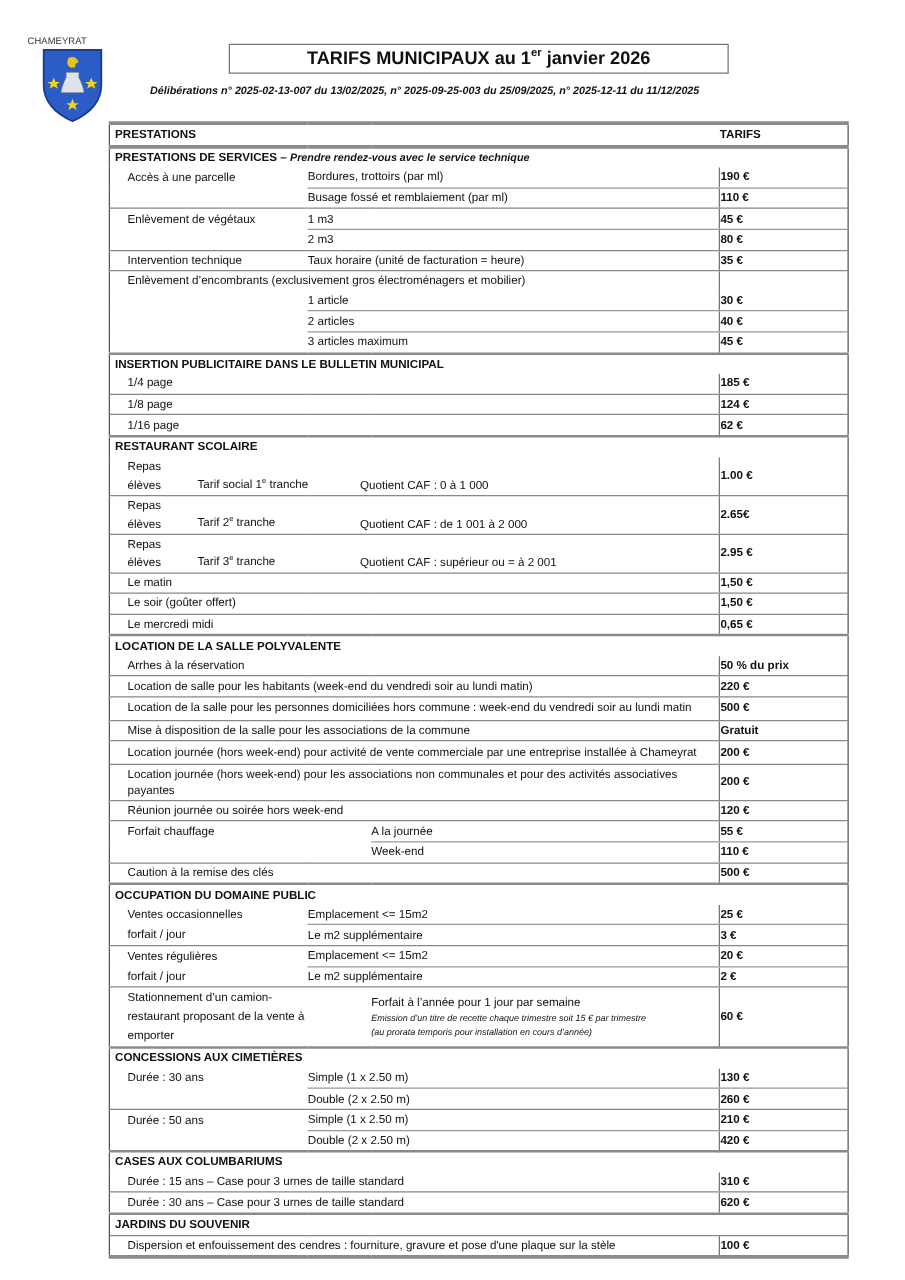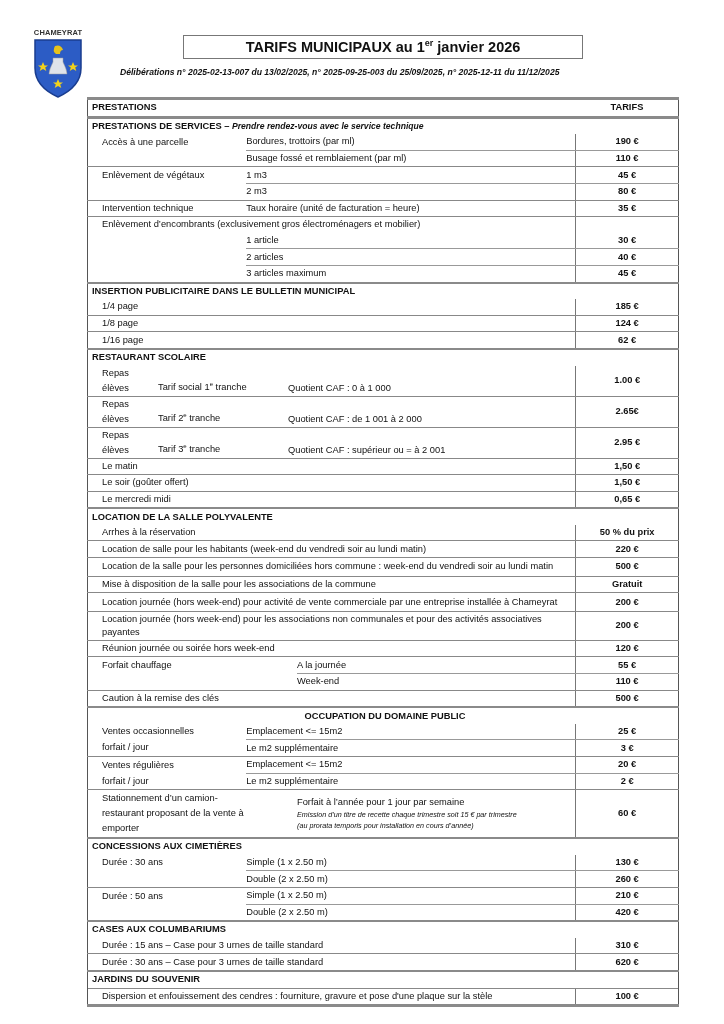--- a/index.html
+++ b/index.html
@@ -1,33 +1,33 @@
 <!DOCTYPE html>
 <html><head>
 <meta charset="utf-8">
 <style>
   html, body { margin:0; padding:0; background:#ffffff; }
   body { width:724px; height:1024px; position:relative; overflow:hidden;
          font-family:"Liberation Sans", "DejaVu Sans", sans-serif; color:#111; }
   .logo { position:absolute; left:22px; top:28px; width:72px; height:72px; }
-  .logo-name { position:absolute; left:0; top:0; width:72px; text-align:center;
-               font-size:7.5px; font-weight:bold; color:#333; letter-spacing:0.1px; }
+  .logo-name { position:absolute; left:0; top:0; width:72px; 
+               font-size:7.5px; font-weight:normal; color:#333; letter-spacing:0.1px; }
   .logo svg { position:absolute; left:11px; top:10px; }
   .title-box { position:absolute; left:183px; top:35px; width:400px; height:24px;
                border:1px solid #777; box-sizing:border-box; text-align:center;
                font-size:14.5px; font-weight:bold; line-height:23px; }
   .title-box sup { font-size:9px; vertical-align:6px; line-height:0; }
   .delib { position:absolute; left:120px; top:67px; width:530px; text-align:left;
            font-size:8.6px; font-style:italic; font-weight:bold; white-space:nowrap; }
   table.tarifs { position:absolute; left:87px; top:97px; width:592px;
                  border-collapse:collapse; font-size:9.3px; }
   table.tarifs td { padding:0; height:15.6px; line-height:15px; vertical-align:middle; }
   .t-head td { border-top:3px solid #8a8a8a; border-bottom:3px solid #8a8a8a; font-weight:bold; height:17px;margin-top:33px; }
   td.pc { border-left:1.5px solid #555; }
-  td.tc { border-right:1.5px solid #555; width:102px; text-align:center; font-weight:bold; }
+  td.tc { border-right:1.5px solid #555; width:102px; font-weight:bold; }
   td.tcl { border-left:1px solid #777; }
   .sec td { font-weight:bold; border-top:2.5px solid #8a8a8a; }
   .sec .note { font-style:italic; font-size:8.6px; }
   .ind { padding-left:14px !important; }
   .sub { padding-left:0 !important; }
   .bline { border-bottom:1px solid #888; }
   .sbline { border-bottom:1px solid #999; }
   .lastrow td { border-bottom:3px solid #8a8a8a; }
   .wrap { line-height:13px !important; padding-top:1px !important; padding-bottom:1px !important; }
   .sm-it { font-size:7.2px; font-style:italic; display:block; line-height:11px; }
@@ -207,21 +207,21 @@
     <td class="pc bline" colspan="2"></td>
     <td class="bline">Week-end</td>
     <td class="tc tcl bline">110 €</td>
   </tr>
   <tr>
     <td class="pc ind" colspan="3">Caution à la remise des clés</td>
     <td class="tc tcl">500 €</td>
   </tr>
 
   <tr class="sec">
-    <td class="pc" colspan="4" style="padding-left:4px; border-right:1.5px solid #555;text-align:center;">OCCUPATION DU DOMAINE PUBLIC</td>
+    <td class="pc" colspan="4" style="padding-left:4px; border-right:1.5px solid #555;">OCCUPATION DU DOMAINE PUBLIC</td>
   </tr>
   <tr>
     <td class="pc ind">Ventes occasionnelles</td>
     <td class="sub sbline" colspan="2">Emplacement &lt;= 15m2</td>
     <td class="tc tcl sbline">25 €</td>
   </tr>
   <tr>
     <td class="pc ind bline">forfait / jour</td>
     <td class="sub bline" colspan="2">Le m2 supplémentaire</td>
     <td class="tc tcl bline">3 €</td>

